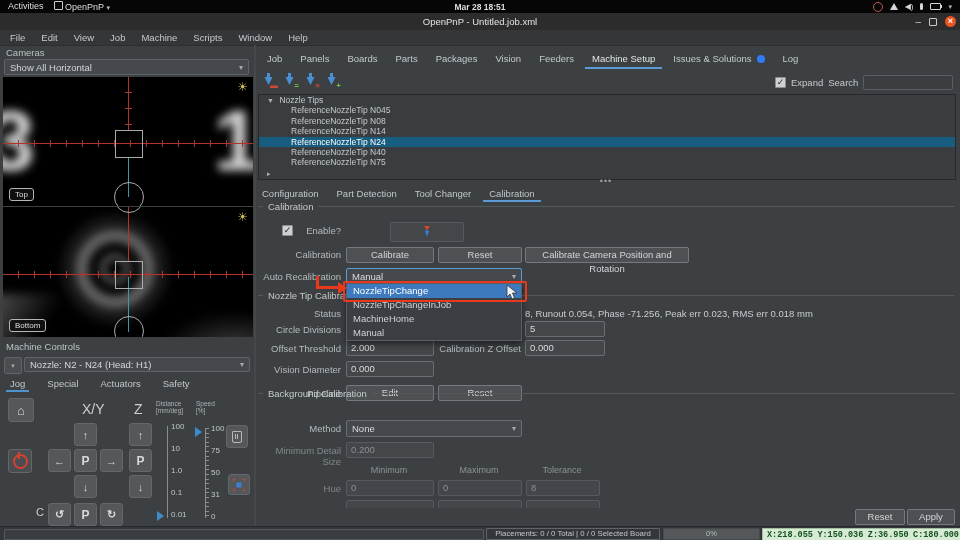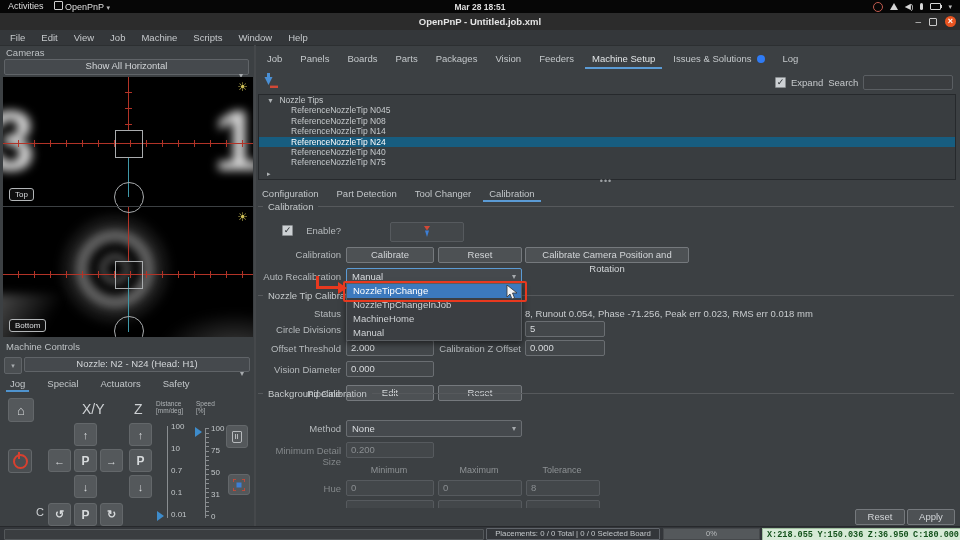--- a/index.html
+++ b/index.html
@@ -1,40 +1,40 @@
 <!DOCTYPE html>
 <html><head>
 <meta charset="utf-8">
 <style>
   html,body{margin:0;padding:0;background:#222;}
   #app{position:relative;width:960px;height:540px;background:#3c4043;overflow:hidden;
        font-family:"Liberation Sans",sans-serif;font-size:10px;color:#c9cccf;
        -webkit-font-smoothing:antialiased;}
-  .abs{position:absolute;flex-direction:column;}
+  .abs{position:absolute;}
 
   
   .sysbar{position:absolute;left:0;top:0;width:960px;height:13px;background:#060606;
           display:flex;align-items:center;color:#dedede;font-size:9px;}
   .sysbar .left{display:flex;gap:10px;padding-left:8px;}
   .sysbar .center{position:absolute;left:0;right:0;text-align:center;font-weight:bold;font-size:8.5px;}
   .sysbar .right{margin-left:auto;display:flex;align-items:center;gap:7px;padding-right:8px;}
   .appicon{display:inline-block;width:7px;height:7px;border:1px solid #cfcfcf;border-radius:1px;}
   .tray-clockdot{width:8px;height:8px;border-radius:50%;border:1.5px solid #c05a4e;}
   .tray-wifi{width:0;height:0;border-left:4px solid transparent;border-right:4px solid transparent;border-bottom:7px solid #d6d6d6;}
   .tray-vol{color:#d6d6d6;font-size:8px;}
   .tray-mic{width:3px;height:7px;background:#d6d6d6;border-radius:2px;}
   .tray-batt{width:9px;height:5px;border:1px solid #d6d6d6;border-radius:1px;position:relative;}
   .tray-batt::after{content:'';position:absolute;right:-2px;top:1px;width:1px;height:3px;background:#d6d6d6;}
   .tray-chev{color:#bbb;font-size:7px;}
 
   
   .titlebar{position:absolute;left:0;top:13px;width:960px;height:17px;background:#2c2c2c;
             border-bottom:1px solid #242424;}
   .titlebar .title{position:absolute;left:0;right:0;top:0;height:16px;line-height:17px;
-            text-align:center;font-weight:bold;font-size:9.5px;color:#e4e4e4;}
+            text-align:center;font-weight:normal;font-size:9.5px;color:#e4e4e4;}
   .winbtns{position:absolute;right:4px;top:0;height:17px;display:flex;align-items:center;gap:8px;}
   .winbtn{color:#c9c9c9;font-size:10px;line-height:10px;}
   .winbtn.max{width:6px;height:6px;border:1px solid #c9c9c9;border-radius:1px;}
   .winbtn.close{width:11px;height:11px;border-radius:50%;background:#e95420;color:#fff;
                 font-size:9px;line-height:11px;text-align:center;font-weight:bold;}
 
   
   .menubar{position:absolute;left:0;top:30px;width:960px;height:15px;background:#34373a;
            display:flex;align-items:center;gap:0;padding-left:2px;border-bottom:1px solid #2c2f31;}
   .menuitem{padding:0 8px;line-height:15px;color:#c6c9cc;font-size:9.5px;}
@@ -307,21 +307,21 @@
       </div>
     <div class="jbtn" style="left:100px;top:458px;">
         <span>↻</span>
       </div>
 
     <div class="slider-track" style="left:167px;top:381px;height:92px;"></div>
     <div class="tickcol" style="left:171px;top:377px;height:97px;">
 
     <span>100</span>
         <span>10</span>
-        <span>0.7</span>
+        <span>1.0</span>
         <span>0.1</span>
         <span>0.01</span>
       </div>
     <div class="slider-thumb" style="left:157px;top:466px;"></div>
 
     <div class="slider-track" style="left:205px;top:383px;height:90px;"></div>
     <div class="slider-ruler" style="left:206px;top:383px;height:90px;"></div>
     <div class="tickcol" style="left:211px;top:379px;height:97px;">
 
     <span>100</span>

